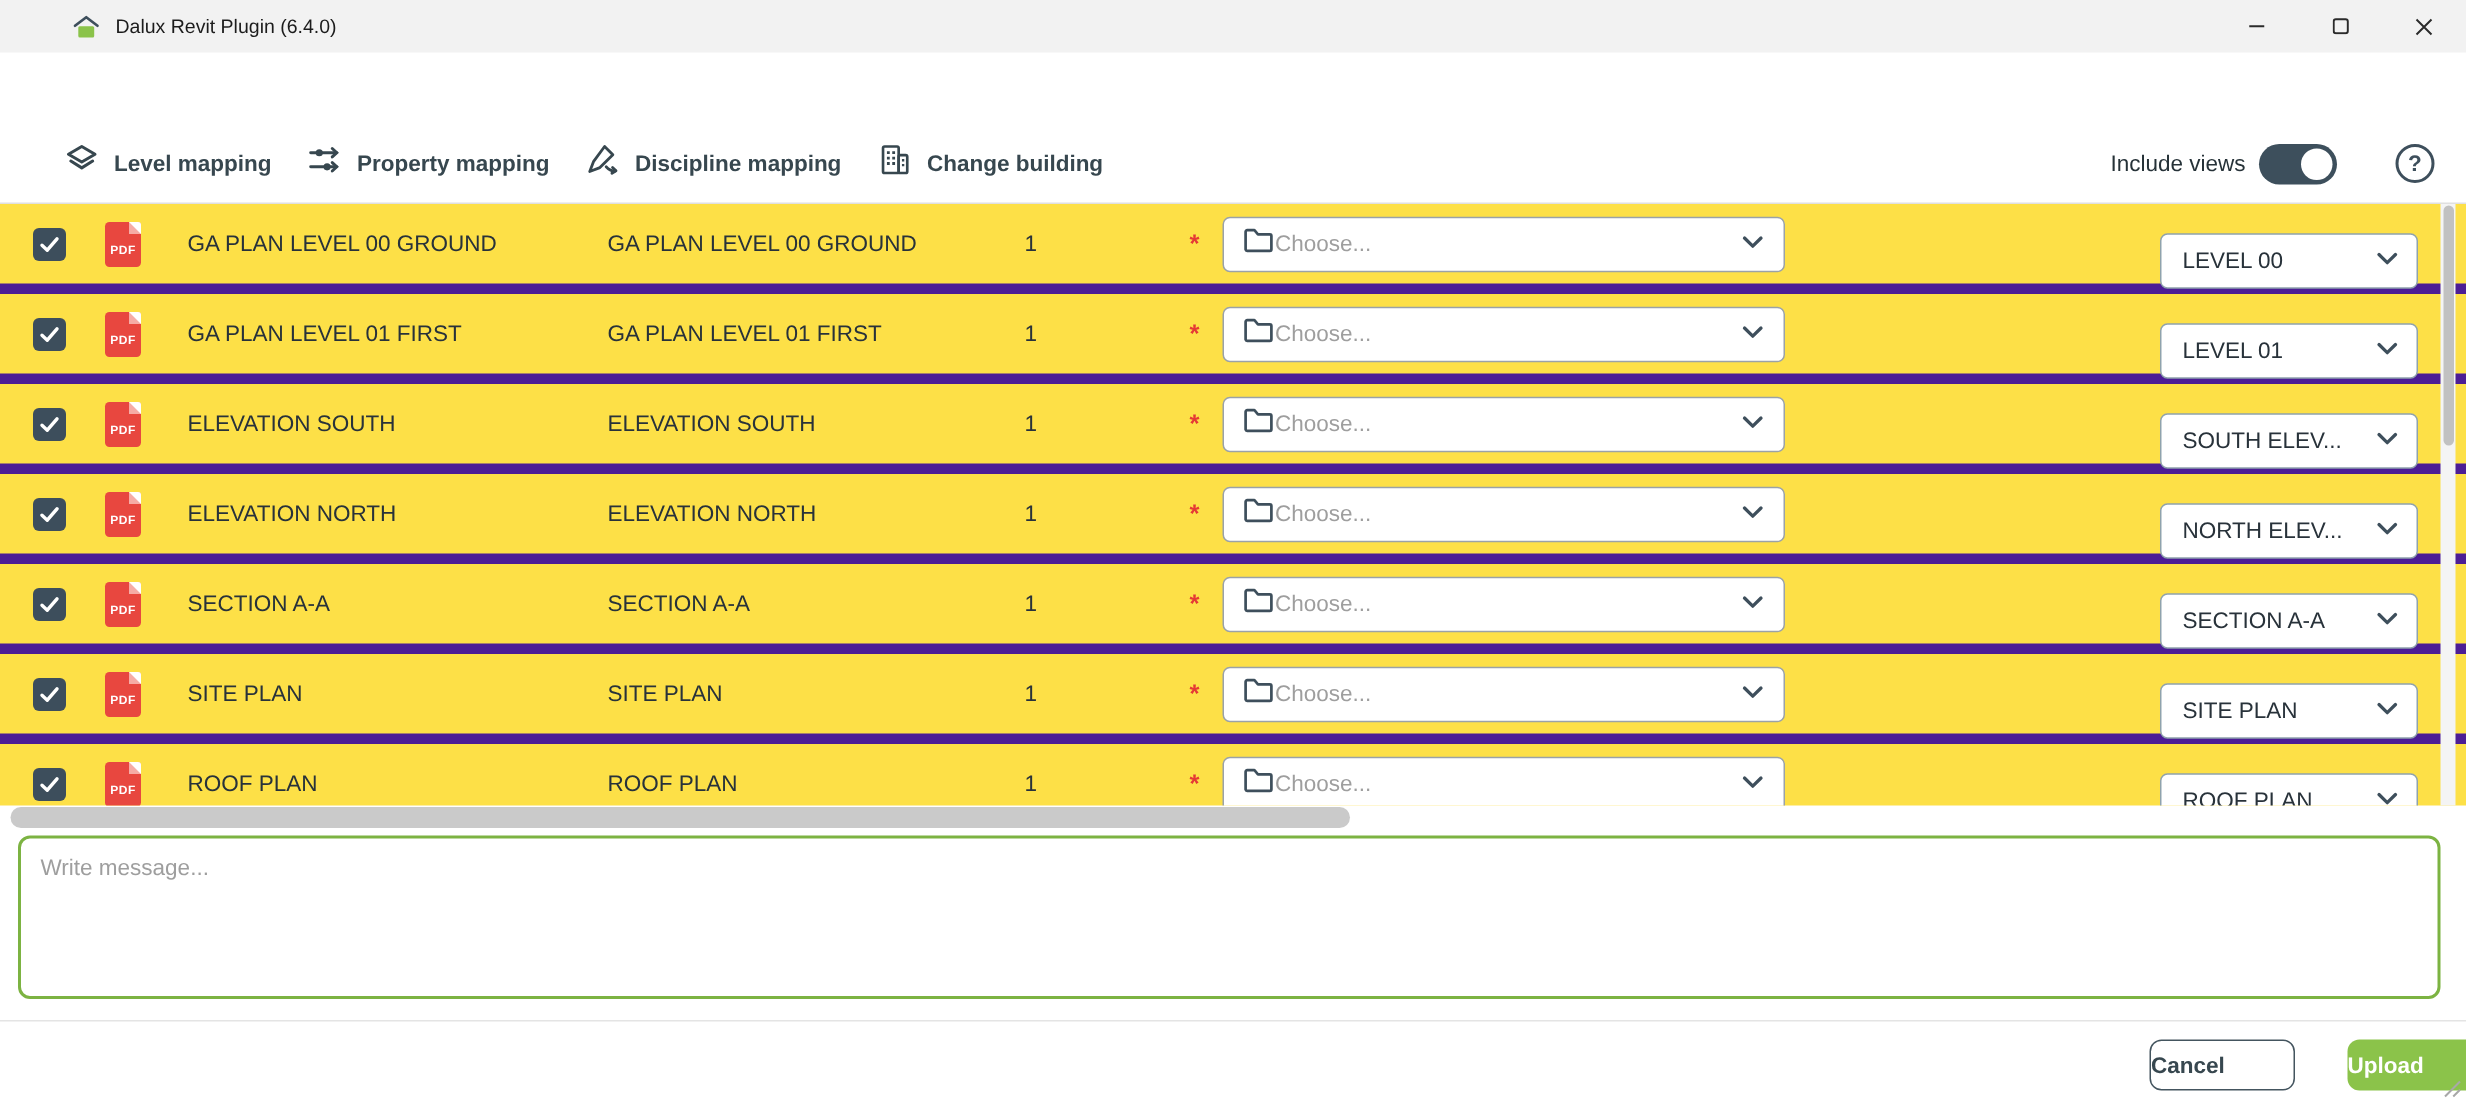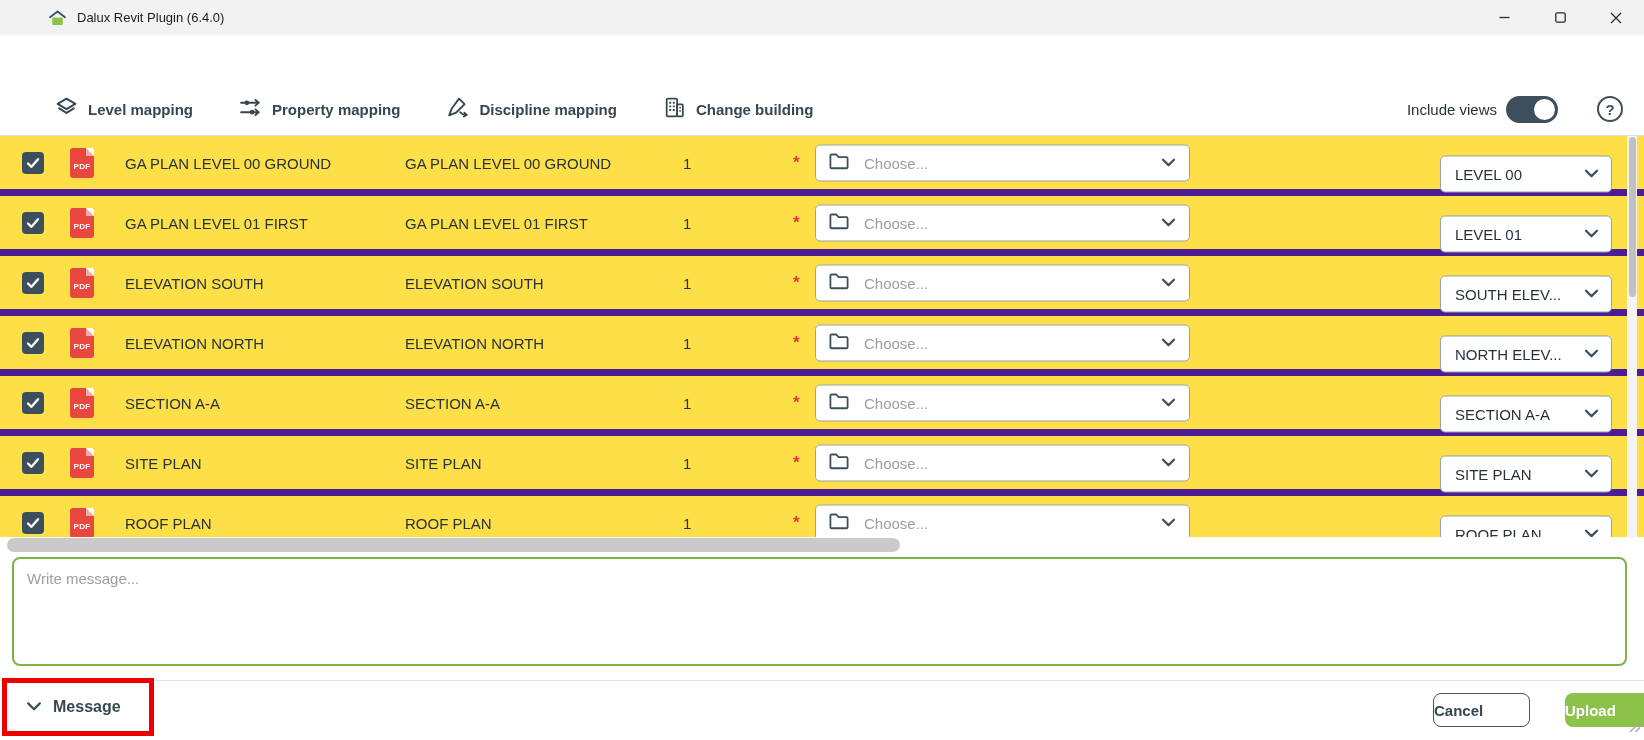--- a/index.html
+++ b/index.html
@@ -15,21 +15,21 @@
   .win-controls { position:absolute; right:0; top:0; height:35px; display:flex; }
   .win-btn { width:56px; height:35px; display:flex; align-items:center; justify-content:center; cursor:pointer; }
   
   .header { position:absolute; top:35px; left:0; right:0; height:48px; background:#8bc34a; display:flex; align-items:center; justify-content:center; }
   .header-title { color:#fff; font-size:17px; font-weight:500; letter-spacing:.2px; }
   .avatar { position:absolute; right:13px; top:50%; transform:translateY(-50%); width:28px; height:28px; border-radius:50%;
     background:#f0a030; border:2px solid #fff; color:#fff; font-size:11px; font-weight:700;
     display:flex; align-items:center; justify-content:center; cursor:pointer; }
   
   .toolbar { position:absolute; top:83px; left:0; right:0; height:53px; background:#fff; border-bottom:1px solid #e0e0e0; display:flex; align-items:center; }
-  .tb-left { display:flex; align-items:center; gap:45px; padding-left:54px; }
+  .tb-left { display:flex; align-items:center; gap:23px; padding-left:42px; }
   .tb-item { display:flex; align-items:center; gap:9px; cursor:pointer; }
   .tb-label { font-size:15px; font-weight:600; color:#37474f; white-space:nowrap; }
   .tb-right { margin-left:auto; display:flex; align-items:center; padding-right:21px; }
   .iv-label { font-size:15px; color:#263238; margin-right:9px; white-space:nowrap; }
   .toggle { width:52px; height:27px; border-radius:14px; background:#3d4f5c; position:relative; cursor:pointer; }
   .toggle .knob { position:absolute; top:3px; right:3px; width:21px; height:21px; border-radius:50%; background:#fff; }
   .help { width:26px; height:26px; border-radius:50%; border:2.5px solid #3e4f5c; color:#3e4f5c; font-weight:700; font-size:15px;
     display:flex; align-items:center; justify-content:center; margin-left:39px; cursor:pointer; }
   
   .table { position:absolute; top:136px; left:0; right:0; height:401px; overflow:hidden; background:#fff; }
@@ -39,21 +39,21 @@
   .pdf { position:absolute; left:70px; top:50%; transform:translateY(-50%); width:24px; height:30px; background:#e8473f; border-radius:3px; }
   .pdf .fold { position:absolute; top:0; right:0; width:0; height:0; border-bottom:8px solid #f6aba5; border-right:8px solid #fff; border-top-right-radius:2px; }
   .pdf .pdf-label { position:absolute; left:0; right:0; bottom:7px; text-align:center; color:#fff; font-size:8px; font-weight:700; letter-spacing:.3px; }
   .cell { position:absolute; top:50%; transform:translateY(-50%); font-size:15px; color:#28323a; white-space:nowrap; }
   .c-name  { left:125px; }
   .c-title { left:405px; }
   .c-count { left:683px; }
   .c-req   { left:793px; color:#e53935; font-weight:700; font-size:17px; }
   .choose { position:absolute; left:815px; width:375px; height:37px; top:50%; transform:translateY(-50%);
     border:1px solid #9aa2a8; border-radius:5px; background:#fff; display:flex; align-items:center; padding:0 13px 0 12px; cursor:pointer; }
-  .choose .ph { margin-left:14px; color:#9e9e9e; font-size:15px; flex:1; }
+  .choose .ph { margin-left:0; color:#9e9e9e; font-size:15px; flex:1; }
   .level { position:absolute; left:1440px; width:172px; height:37px; top:50%; transform:translateY(-50%);
     border:1px solid #8fa3ad; border-radius:5px; background:#fff; display:flex; align-items:center; padding:0 12px 0 14px; cursor:pointer;margin-top:11px; }
   .level .lvl-label { flex:1; font-size:15px; color:#28323a; white-space:nowrap; overflow:hidden; }
   
   .vscroll { position:absolute; right:7px; top:136px; width:10px; height:401px; background:#f4f4f4; }
   .vthumb  { position:absolute; left:1.5px; top:1px; width:7px; height:160px; background:#c1c1c1; border-radius:4px; cursor:pointer; }
   .hthumb  { position:absolute; left:7px; top:538px; width:893px; height:14px; background:#cacaca; border-radius:7px; cursor:pointer; }
   
   .msgbox { position:absolute; left:12px; top:557px; width:1615px; height:109px; border:2px solid #7cb342; border-radius:8px;
     padding:11px 13px; font-size:15px; font-family:inherit; color:#28323a; resize:none; outline:none; display:block; }
@@ -416,30 +416,20 @@
 
   <div class="vscroll">
       <div class="vthumb"></div>
     </div>
   <div class="hthumb"></div>
 
   <textarea class="msgbox" placeholder="Write message..." style=""></textarea>
 
   <div class="footer-divider"></div>
 
-  <div class="msg-annotation">
-    <div class="msg-toggle">
-      <span>
-        <svg width="16" height="11" viewBox="0 0 16 11" fill="none" stroke="#3e4f5c" stroke-width="2.3" stroke-linecap="round" stroke-linejoin="round">
-            <path d="M2.2 2.4 8 8.2 13.8 2.4"></path>
-          </svg>
-      </span>
-      <span class="msg-label">Message</span>
-    </div>
-  </div>
 
   <div class="btn btn-cancel">
       <span>Cancel</span>
     </div>
   <div class="btn btn-upload">
       <span>Upload</span>
     </div>
 
   <span class="resize-grip">
     <svg width="12" height="12" viewBox="0 0 12 12">

